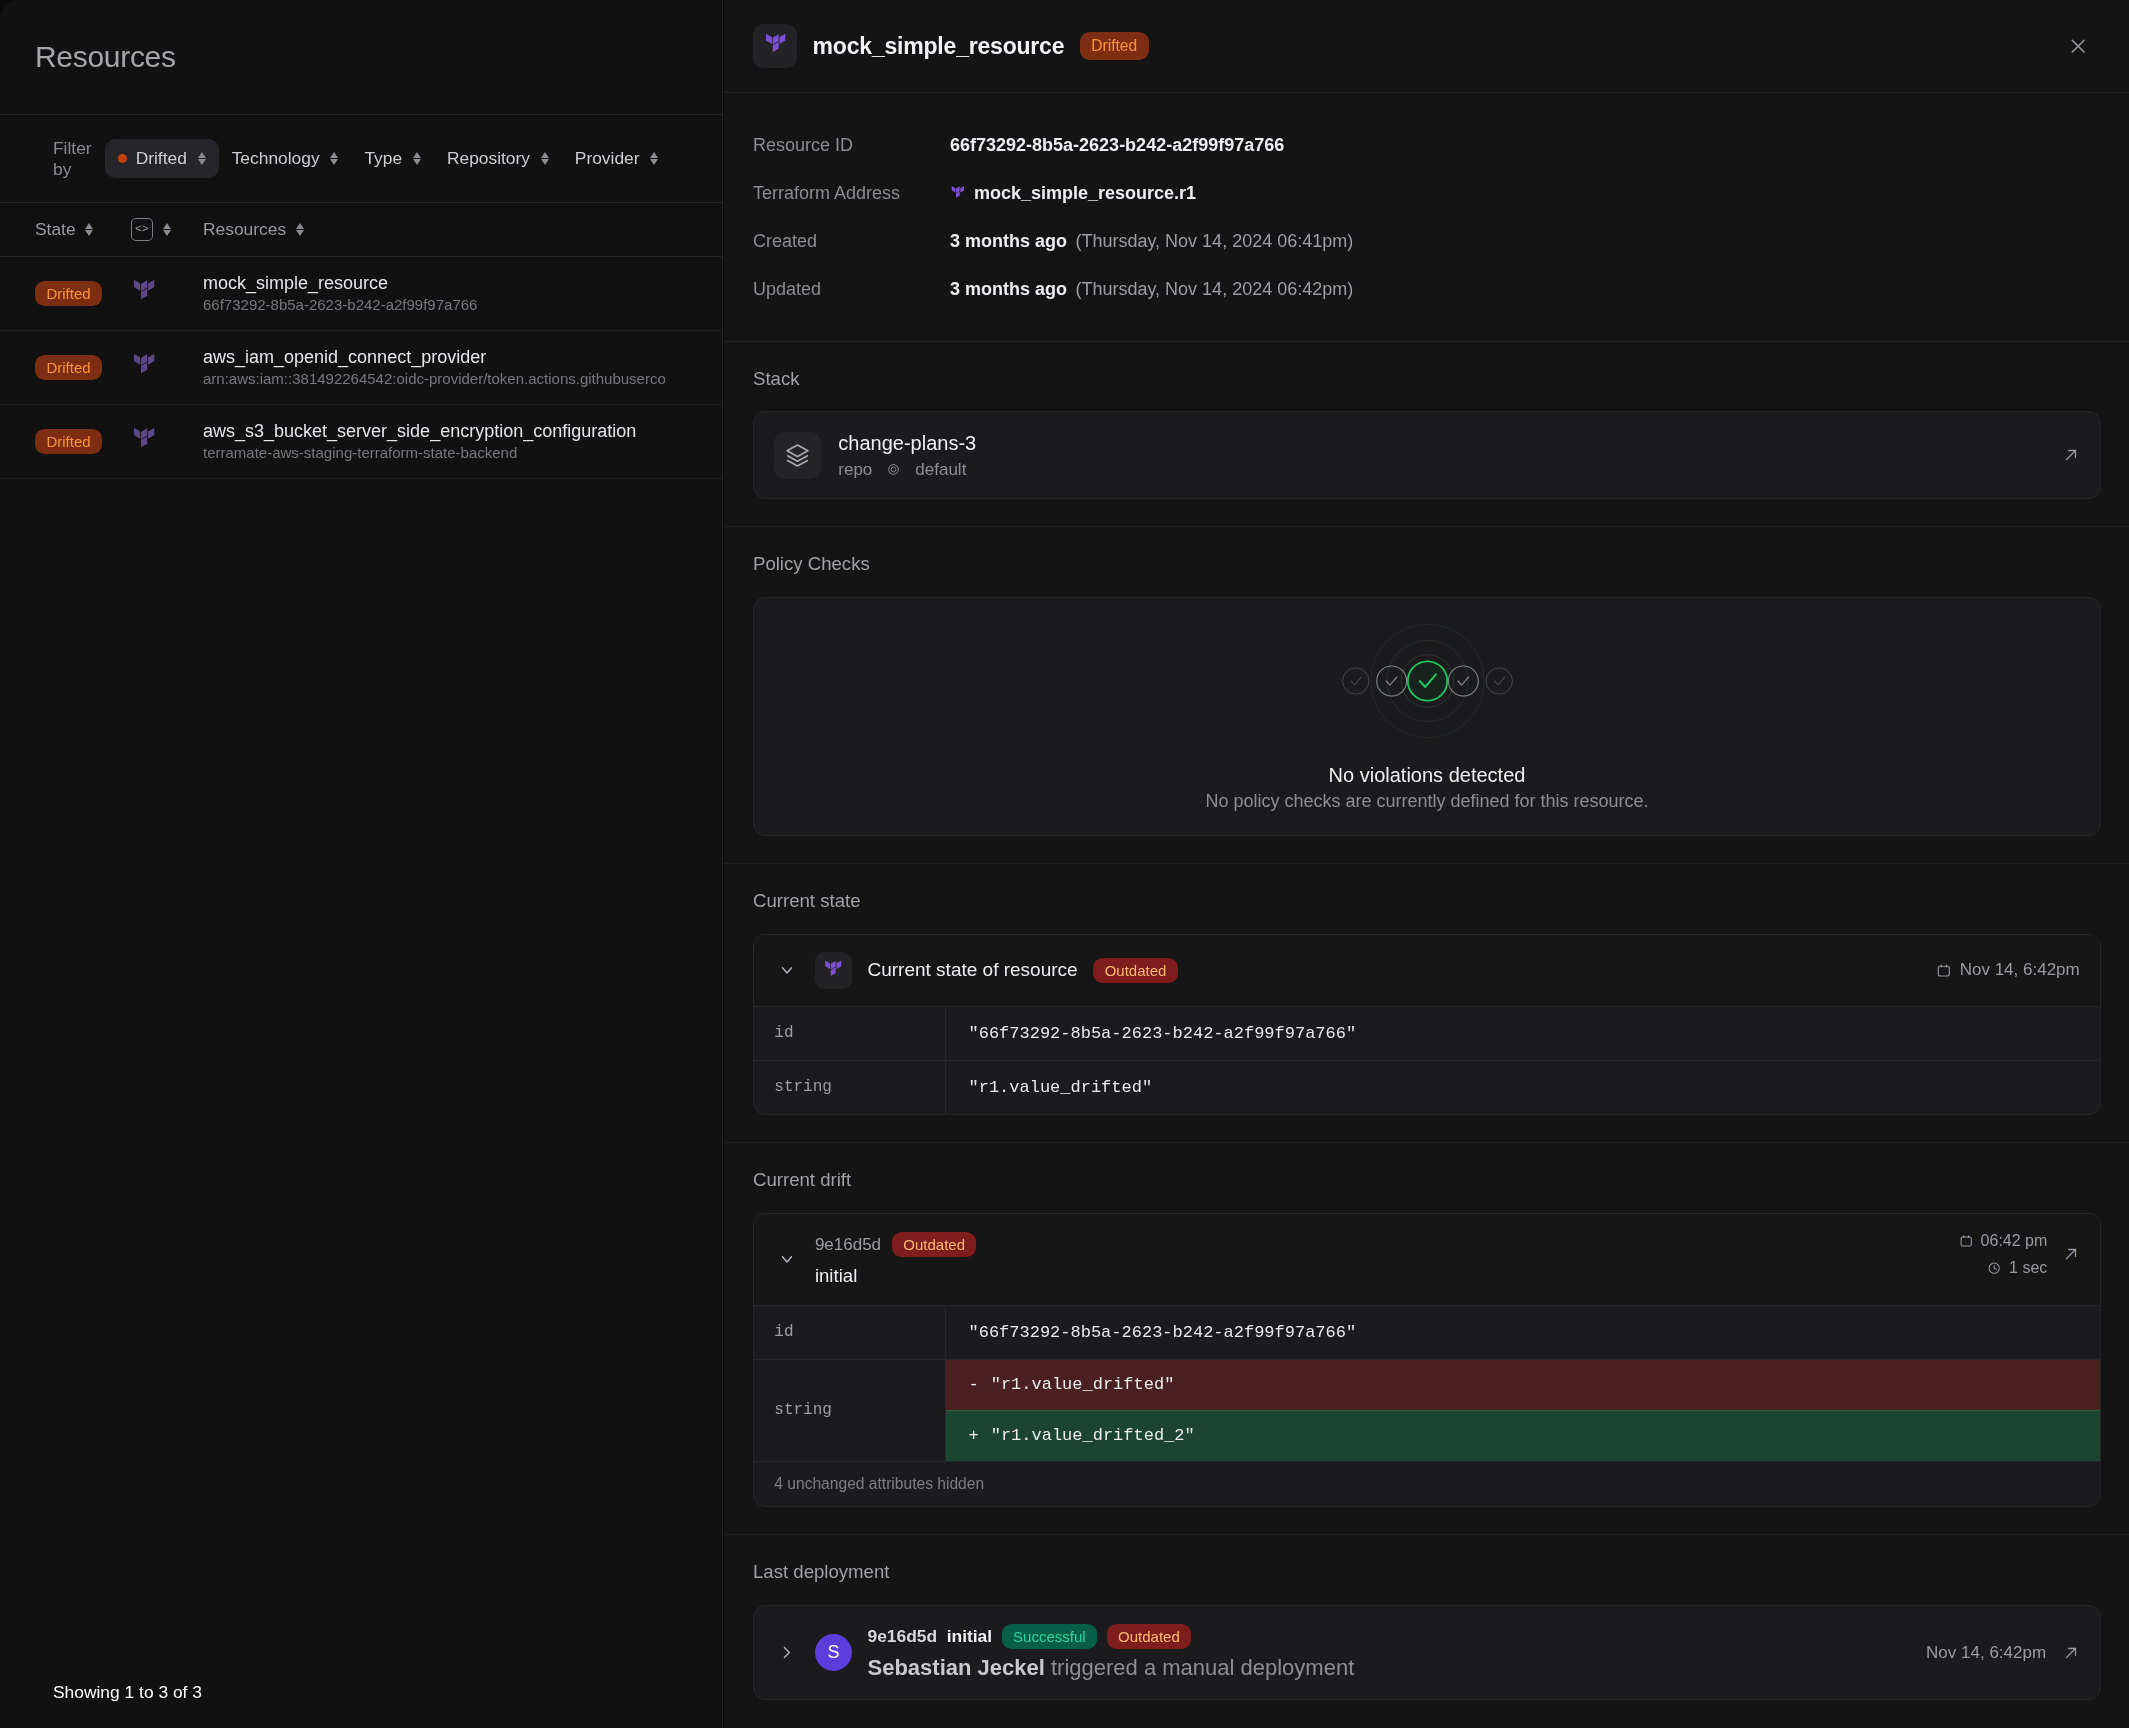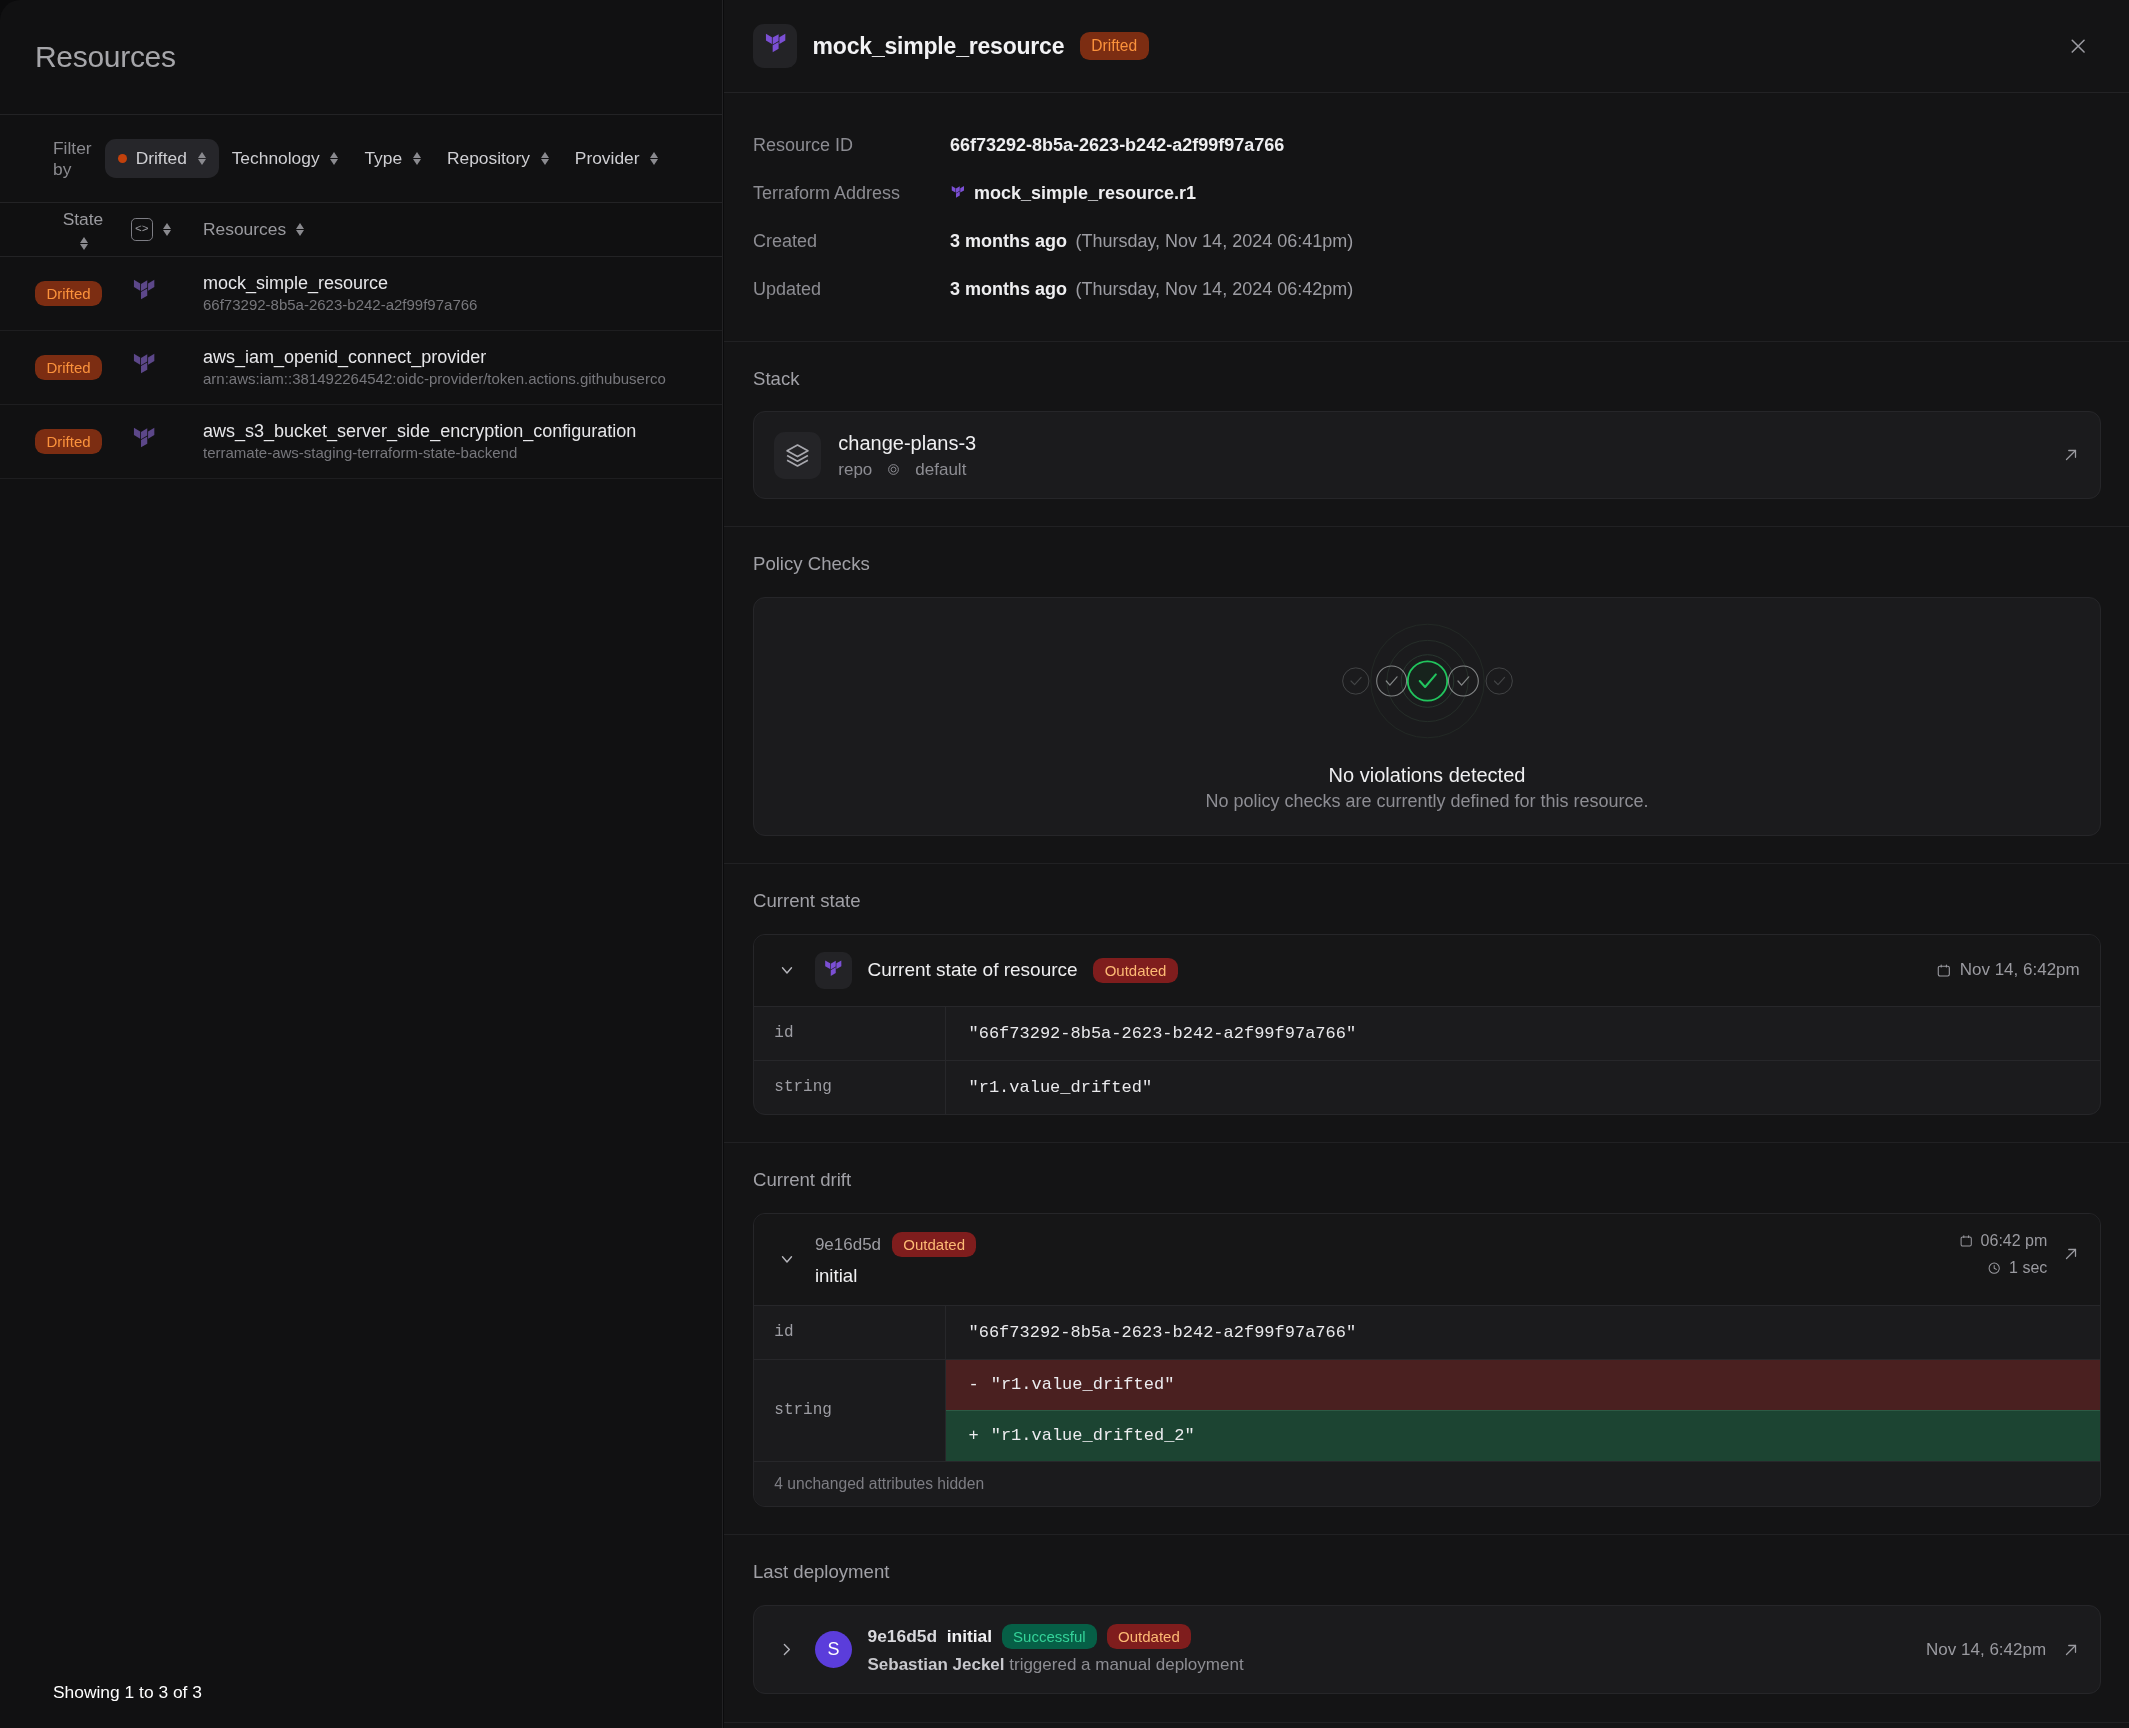--- a/index.html
+++ b/index.html
@@ -60,21 +60,21 @@
 
   .table-head {
     height: 55px;
     display:flex; align-items:center;
     border-top: 0.6px solid #232325;
     border-bottom: 0.6px solid #232325;
     padding: 0 35px;
     background:#101011;
   }
   .th { display:flex; align-items:center; gap:7.2px; font-size:17.4px; color:#9a9a9f; }
-  .th-state { width: 96px; flex-direction: column; }
+  .th-state { width: 96px; }
   .th-tech { width: 72px; display:flex; align-items:center; gap:8.4px; }
   .code-box {
     width: 21.5px; height: 23px; border:1.2px solid #7d7d84; border-radius:4.8px;
     display:flex; align-items:center; justify-content:center;
     font-size:11.4px; color:#9a9a9f; font-family:"Liberation Mono", monospace;
     line-height:1;
   }
 
   .res-row {
     display:flex; align-items:center;
@@ -207,21 +207,21 @@
 
   .deploy-card { display:flex; align-items:center; padding: 18px 20.3px; gap:15.6px; }
   .avatar {
     width:37px; height:37px; border-radius:50%; background:#5b3ddb;
     display:flex; align-items:center; justify-content:center;
     color:#fff; font-size:18px; font-weight:400;
   }
   .deploy-line1 { display:flex; align-items:center; gap:9.6px; }
   .deploy-sha { font-size:17.4px; color:#d9d9dd; font-weight:700; }
   .deploy-title { font-size:17.4px; color:#f2f2f4; font-weight:700; }
-  .deploy-line2 { font-size:17px; color:#8d8d93; margin-top:6px;text-align:right; }
+  .deploy-line2 { font-size:22px; color:#8d8d93; margin-top:6px;text-align:right; }
   .deploy-line2 b { color:#c8c8cd; font-weight:700; }
   .deploy-right { margin-left:auto; display:flex; align-items:center; gap:15.6px; font-size:17px; color:#9a9aa0; }
 </style>
 </head>
 <body>
 
 <div class="app">
 
   <div class="left-panel">
 

